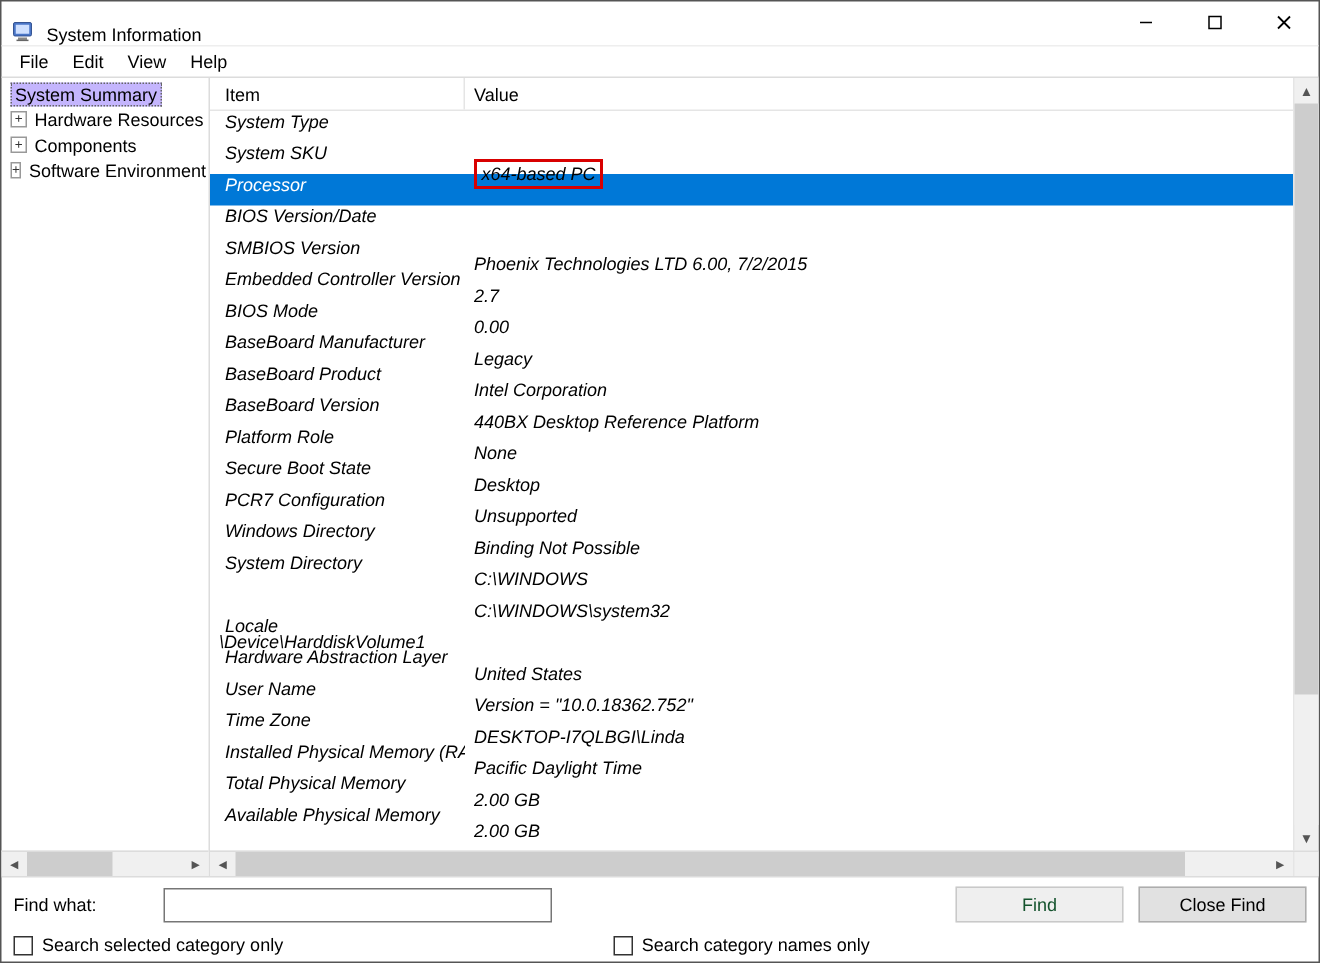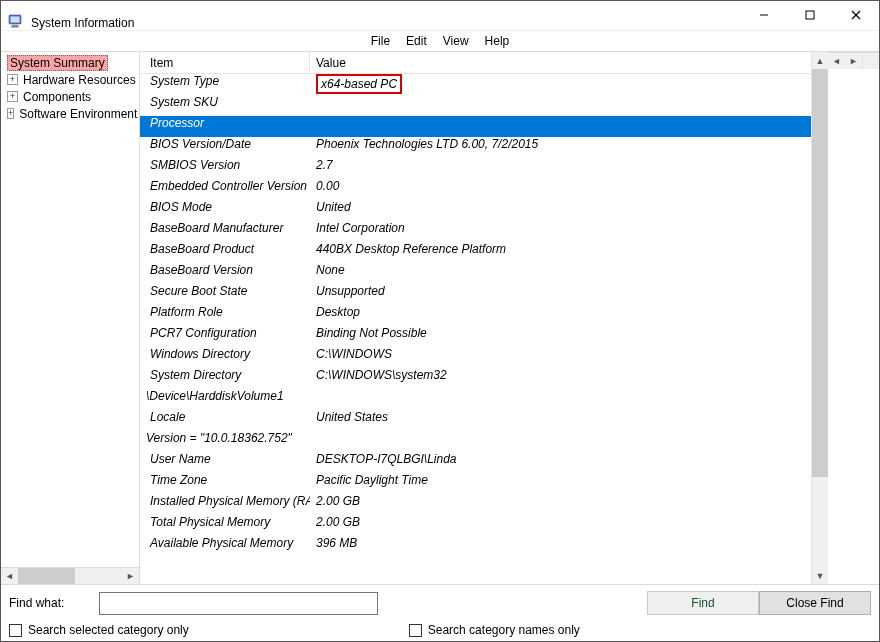--- a/index.html
+++ b/index.html
@@ -42,21 +42,20 @@
   }
   .winbtn svg { width: 10px; height: 10px; stroke: #000; stroke-width: 1; fill: none; }
   .winbtn.close svg { stroke-width: 1.2; }
   
   .menubar {
     height: 20px;
     display: flex;
     align-items: center;
     padding: 0 4px;
     gap: 0;
-    justify-content: center;
   }
   .menubar .menu-item {
     padding: 1px 8px;
     font-size: 12px;
   }
   
   .client {
     flex: 1;
     display: flex;
     min-height: 0;
@@ -78,21 +77,21 @@
   .tree-item {
     display: flex;
     align-items: center;
     height: 17px;
     font-size: 12px;
     padding-left: 4px;
   }
   .tree-item.selected .tree-label {
     border: 1px dotted #666;
     padding: 0 2px;
-    background: #fca5a5;
+    background: #c4b5fd;
   }
   .tree-item .tree-label { padding: 0 2px; }
   .expander {
     width: 11px; height: 11px;
     border: 1px solid #999;
     margin-right: 3px;
     display: inline-flex;
     align-items: center; justify-content: center;
     font-size: 9px; line-height: 9px;
     color: #333;
@@ -113,21 +112,21 @@
   .tree-hscroll .strack { flex: 1; background: #f0f0f0; position: relative; }
   .tree-hscroll .sthumb {
     position: absolute; left: 0; top: 0; bottom: 0; width: 55%;
     background: #cdcdcd;
   }
 
   
   .list-pane {
     flex: 1;
     display: flex;
-    flex-direction: row;
+    flex-direction: column;
     min-width: 0;
     position: relative;
   }
   .list-wrap {
     flex: 1;
     display: flex;
     min-height: 0;
   }
   .list-scroll {
     flex: 1;
@@ -145,21 +144,21 @@
   .col-item { width: 170px; padding-left: 10px; border-right: 1px solid #e5e5e5; height:100%; display:flex; align-items:center;}
   .col-value { flex: 1; padding-left: 6px; height:100%; display:flex; align-items:center;}
   .row {
     display: flex;
     height: 21px;
     align-items: flex-start;
     font-size: 12px;
     font-style: italic;
   }
   .row .c1 { width: 170px; padding-left: 10px; white-space: nowrap; overflow: hidden; }
-  .row .c2 { flex: 1; padding-left: 6px; white-space: nowrap; overflow: hidden; padding-right: 20px;}
+  .row .c2 { flex: 1; padding-left: 6px; white-space: nowrap; overflow: hidden; padding-right: 20px; margin-top: 32px;}
   .row.selected { background: #0078d7; color: #fff; }
   .redbox {
     border: 2px solid #d80000;
     padding: 0 3px;
     display: inline-block;
     line-height: 16px;
   }
   .row.selected .redbox { color: #fff; }
 
   
@@ -204,20 +203,21 @@
   }
 
   
   .findbar {
     border-top: 1px solid #dcdcdc;
     padding: 6px 8px 4px 8px;
   }
   .find-row1 {
     display: flex;
     align-items: center;
+    gap: 10px;
     margin-bottom: 8px;
   }
   .find-label { font-size: 12px; width: 90px; }
   .find-input {
     flex: 1;
     height: 23px;
     border: 1px solid #767676;
     background: #fff;
     padding: 0 4px;
     font-size: 12px;
@@ -347,62 +347,63 @@
               <div class="row">
                 <div class="c1">SMBIOS Version</div>
                 <div class="c2">2.7</div>
               </div>
               <div class="row">
                 <div class="c1">Embedded Controller Version</div>
                 <div class="c2">0.00</div>
               </div>
               <div class="row">
                 <div class="c1">BIOS Mode</div>
-                <div class="c2">United</div>
+                <div class="c2">Legacy</div>
               </div>
               <div class="row">
                 <div class="c1">BaseBoard Manufacturer</div>
                 <div class="c2">Intel Corporation</div>
               </div>
               <div class="row">
                 <div class="c1">BaseBoard Product</div>
                 <div class="c2">440BX Desktop Reference Platform</div>
               </div>
               <div class="row">
                 <div class="c1">BaseBoard Version</div>
                 <div class="c2">None</div>
               </div>
               <div class="row">
+                <div class="c1">Platform Role</div>
+                <div class="c2">Desktop</div>
+              </div>
+              <div class="row">
                 <div class="c1">Secure Boot State</div>
                 <div class="c2">Unsupported</div>
               </div>
               <div class="row">
-                <div class="c1">Platform Role</div>
-                <div class="c2">Desktop</div>
-              </div>
-              <div class="row">
                 <div class="c1">PCR7 Configuration</div>
                 <div class="c2">Binding Not Possible</div>
               </div>
               <div class="row">
                 <div class="c1">Windows Directory</div>
                 <div class="c2">C:\WINDOWS</div>
               </div>
               <div class="row">
                 <div class="c1">System Directory</div>
                 <div class="c2">C:\WINDOWS\system32</div>
               </div>
               <div class="row">
                 <div class="c2">\Device\HarddiskVolume1</div>
               </div>
               <div class="row">
                 <div class="c1">Locale</div>
                 <div class="c2">United States</div>
               </div>
               <div class="row">
+                <div class="c1">Hardware Abstraction Layer</div>
                 <div class="c2">Version = "10.0.18362.752"</div>
               </div>
               <div class="row">
                 <div class="c1">User Name</div>
                 <div class="c2">DESKTOP-I7QLBGI\Linda</div>
               </div>
               <div class="row">
                 <div class="c1">Time Zone</div>
                 <div class="c2">Pacific Daylight Time</div>
               </div>

